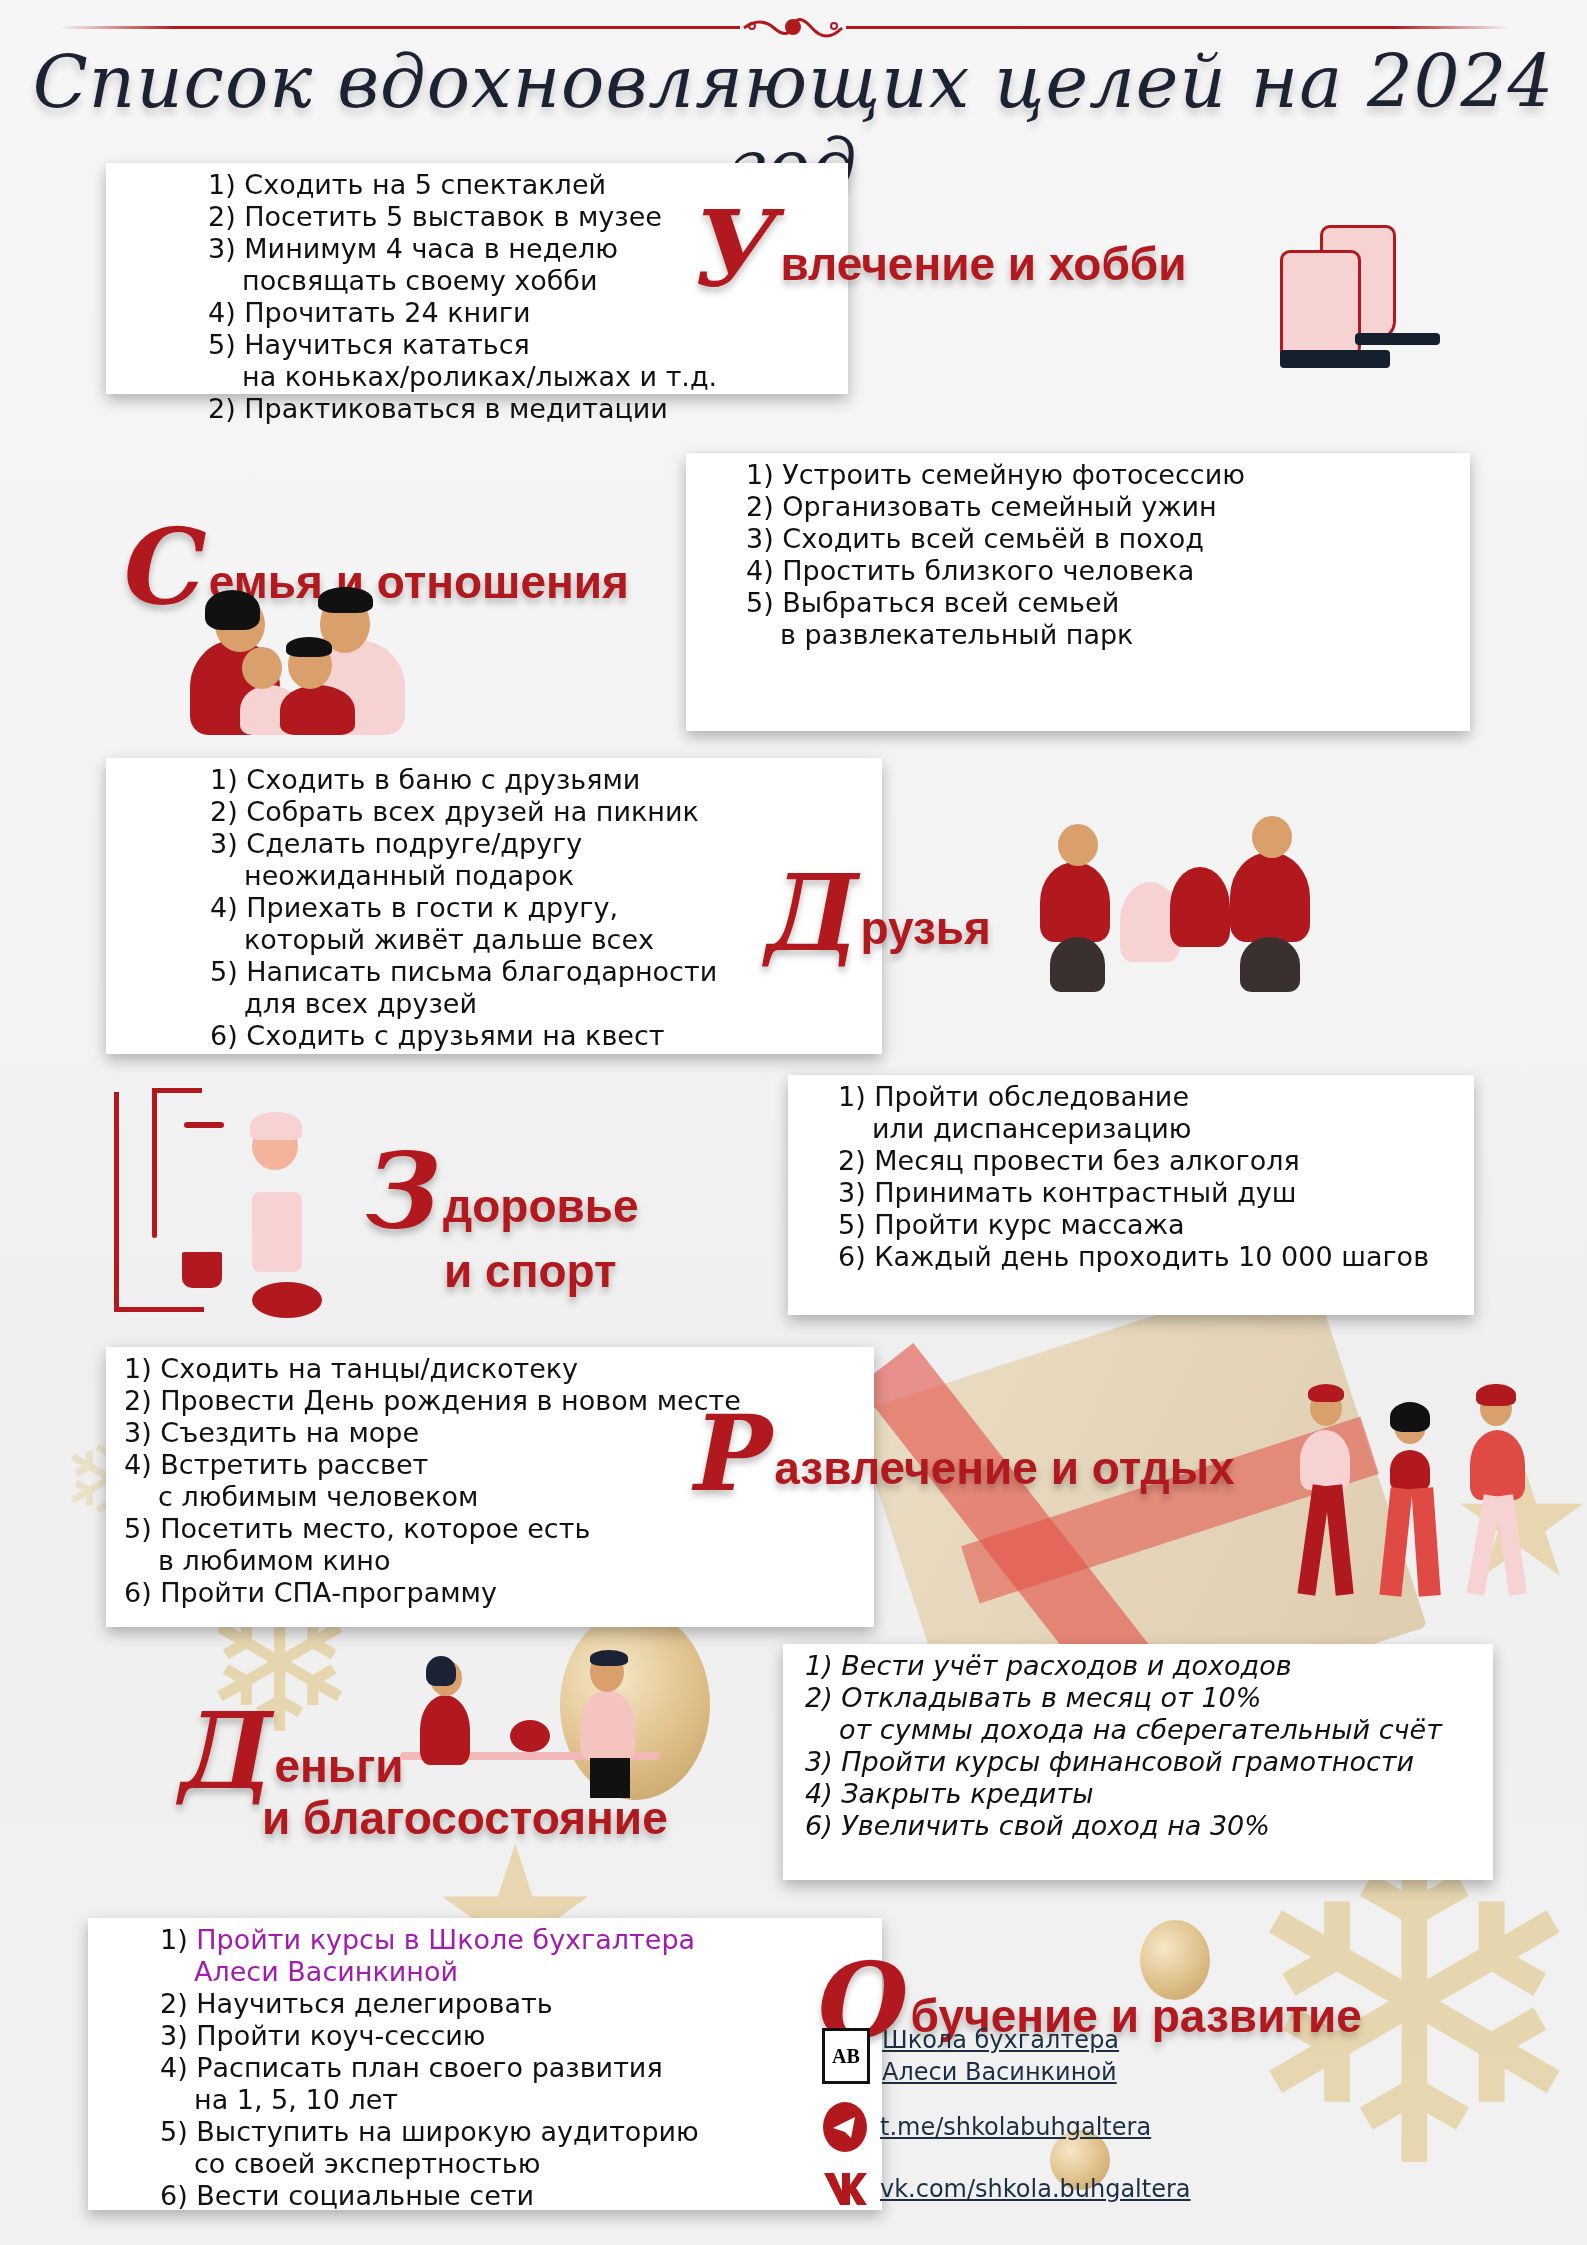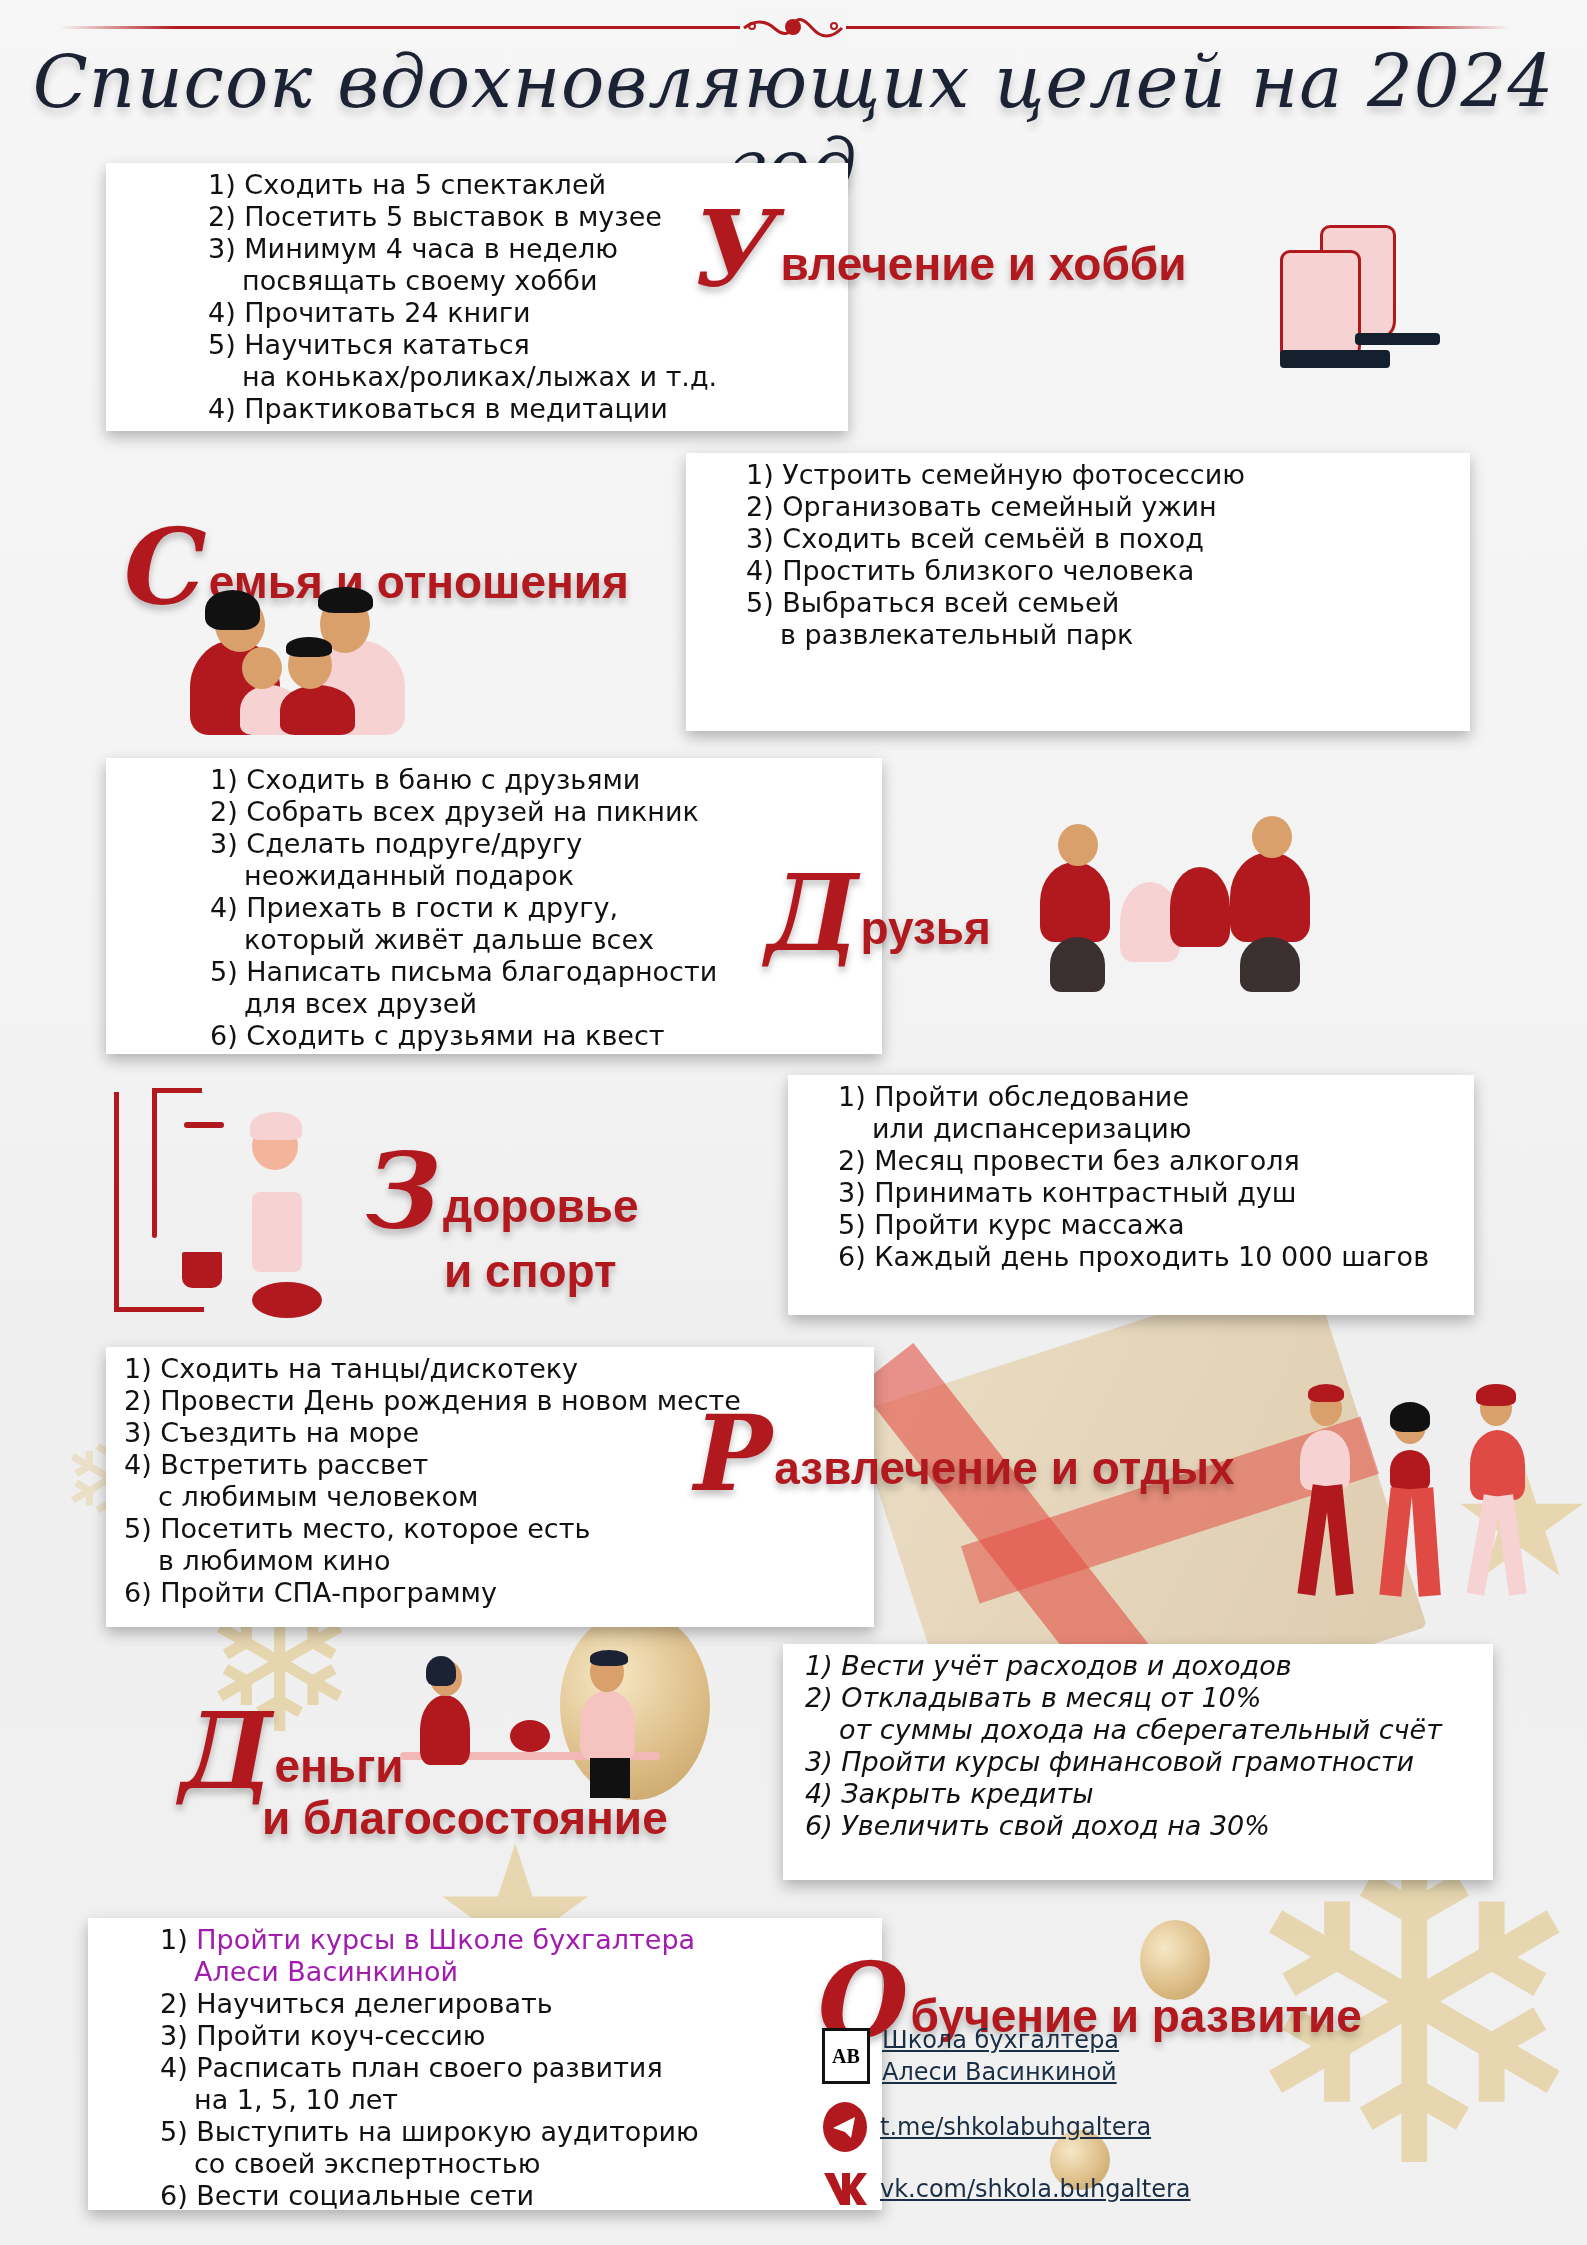--- a/index.html
+++ b/index.html
@@ -92,30 +92,30 @@
   <svg width="106" height="30" viewBox="0 0 106 30">
     <rect x="0" y="0" width="106" height="30" fill="#f5f5f5"></rect>
     <path d="M4 16 Q20 4 34 16 T53 14 T72 16 T102 16" stroke="#b2191e" stroke-width="3" fill="none"></path>
     <circle cx="53" cy="15" r="8" fill="#b2191e"></circle>
     <circle cx="12" cy="14" r="3" fill="none" stroke="#b2191e" stroke-width="2"></circle>
     <circle cx="94" cy="14" r="3" fill="none" stroke="#b2191e" stroke-width="2"></circle>
   </svg>
 </div>
 <div class="abs title">Список вдохновляющих целей на 2024 год</div>
 
-<div class="card" style="left:106px;top:163px;width:742px;height:268px;">
+<div class="card" style="left:106px;top:163px;width:742px;height:231px;">
   <ul style="padding-left:84px;">
     <li>1) Сходить на 5 спектаклей</li>
     <li>2) Посетить 5 выставок в музее</li>
     <li>3) Минимум 4 часа в неделю
 посвящать своему хобби</li>
     <li>4) Прочитать 24 книги</li>
     <li>5) Научиться кататься
 на коньках/роликах/лыжах и т.д.</li>
-    <li>4) Практиковаться в медитации</li>
+    <li>2) Практиковаться в медитации</li>
   </ul>
 </div>
 <div class="heading" style="left:694px;top:208px;"><span class="cap">У</span><span>влечение и хобби</span></div>
 <div class="abs" style="left:1260px;top:225px;width:180px;height:160px;">
   <div class="skate-boot" style="left:60px;top:0;width:70px;height:110px;"></div>
   <div class="skate-boot" style="left:20px;top:25px;width:75px;height:110px;"></div>
   <div class="skate-heel" style="left:20px;top:125px;width:110px;height:18px;"></div>
   <div class="skate-heel" style="left:95px;top:108px;width:85px;height:12px;"></div>
 </div>
 

